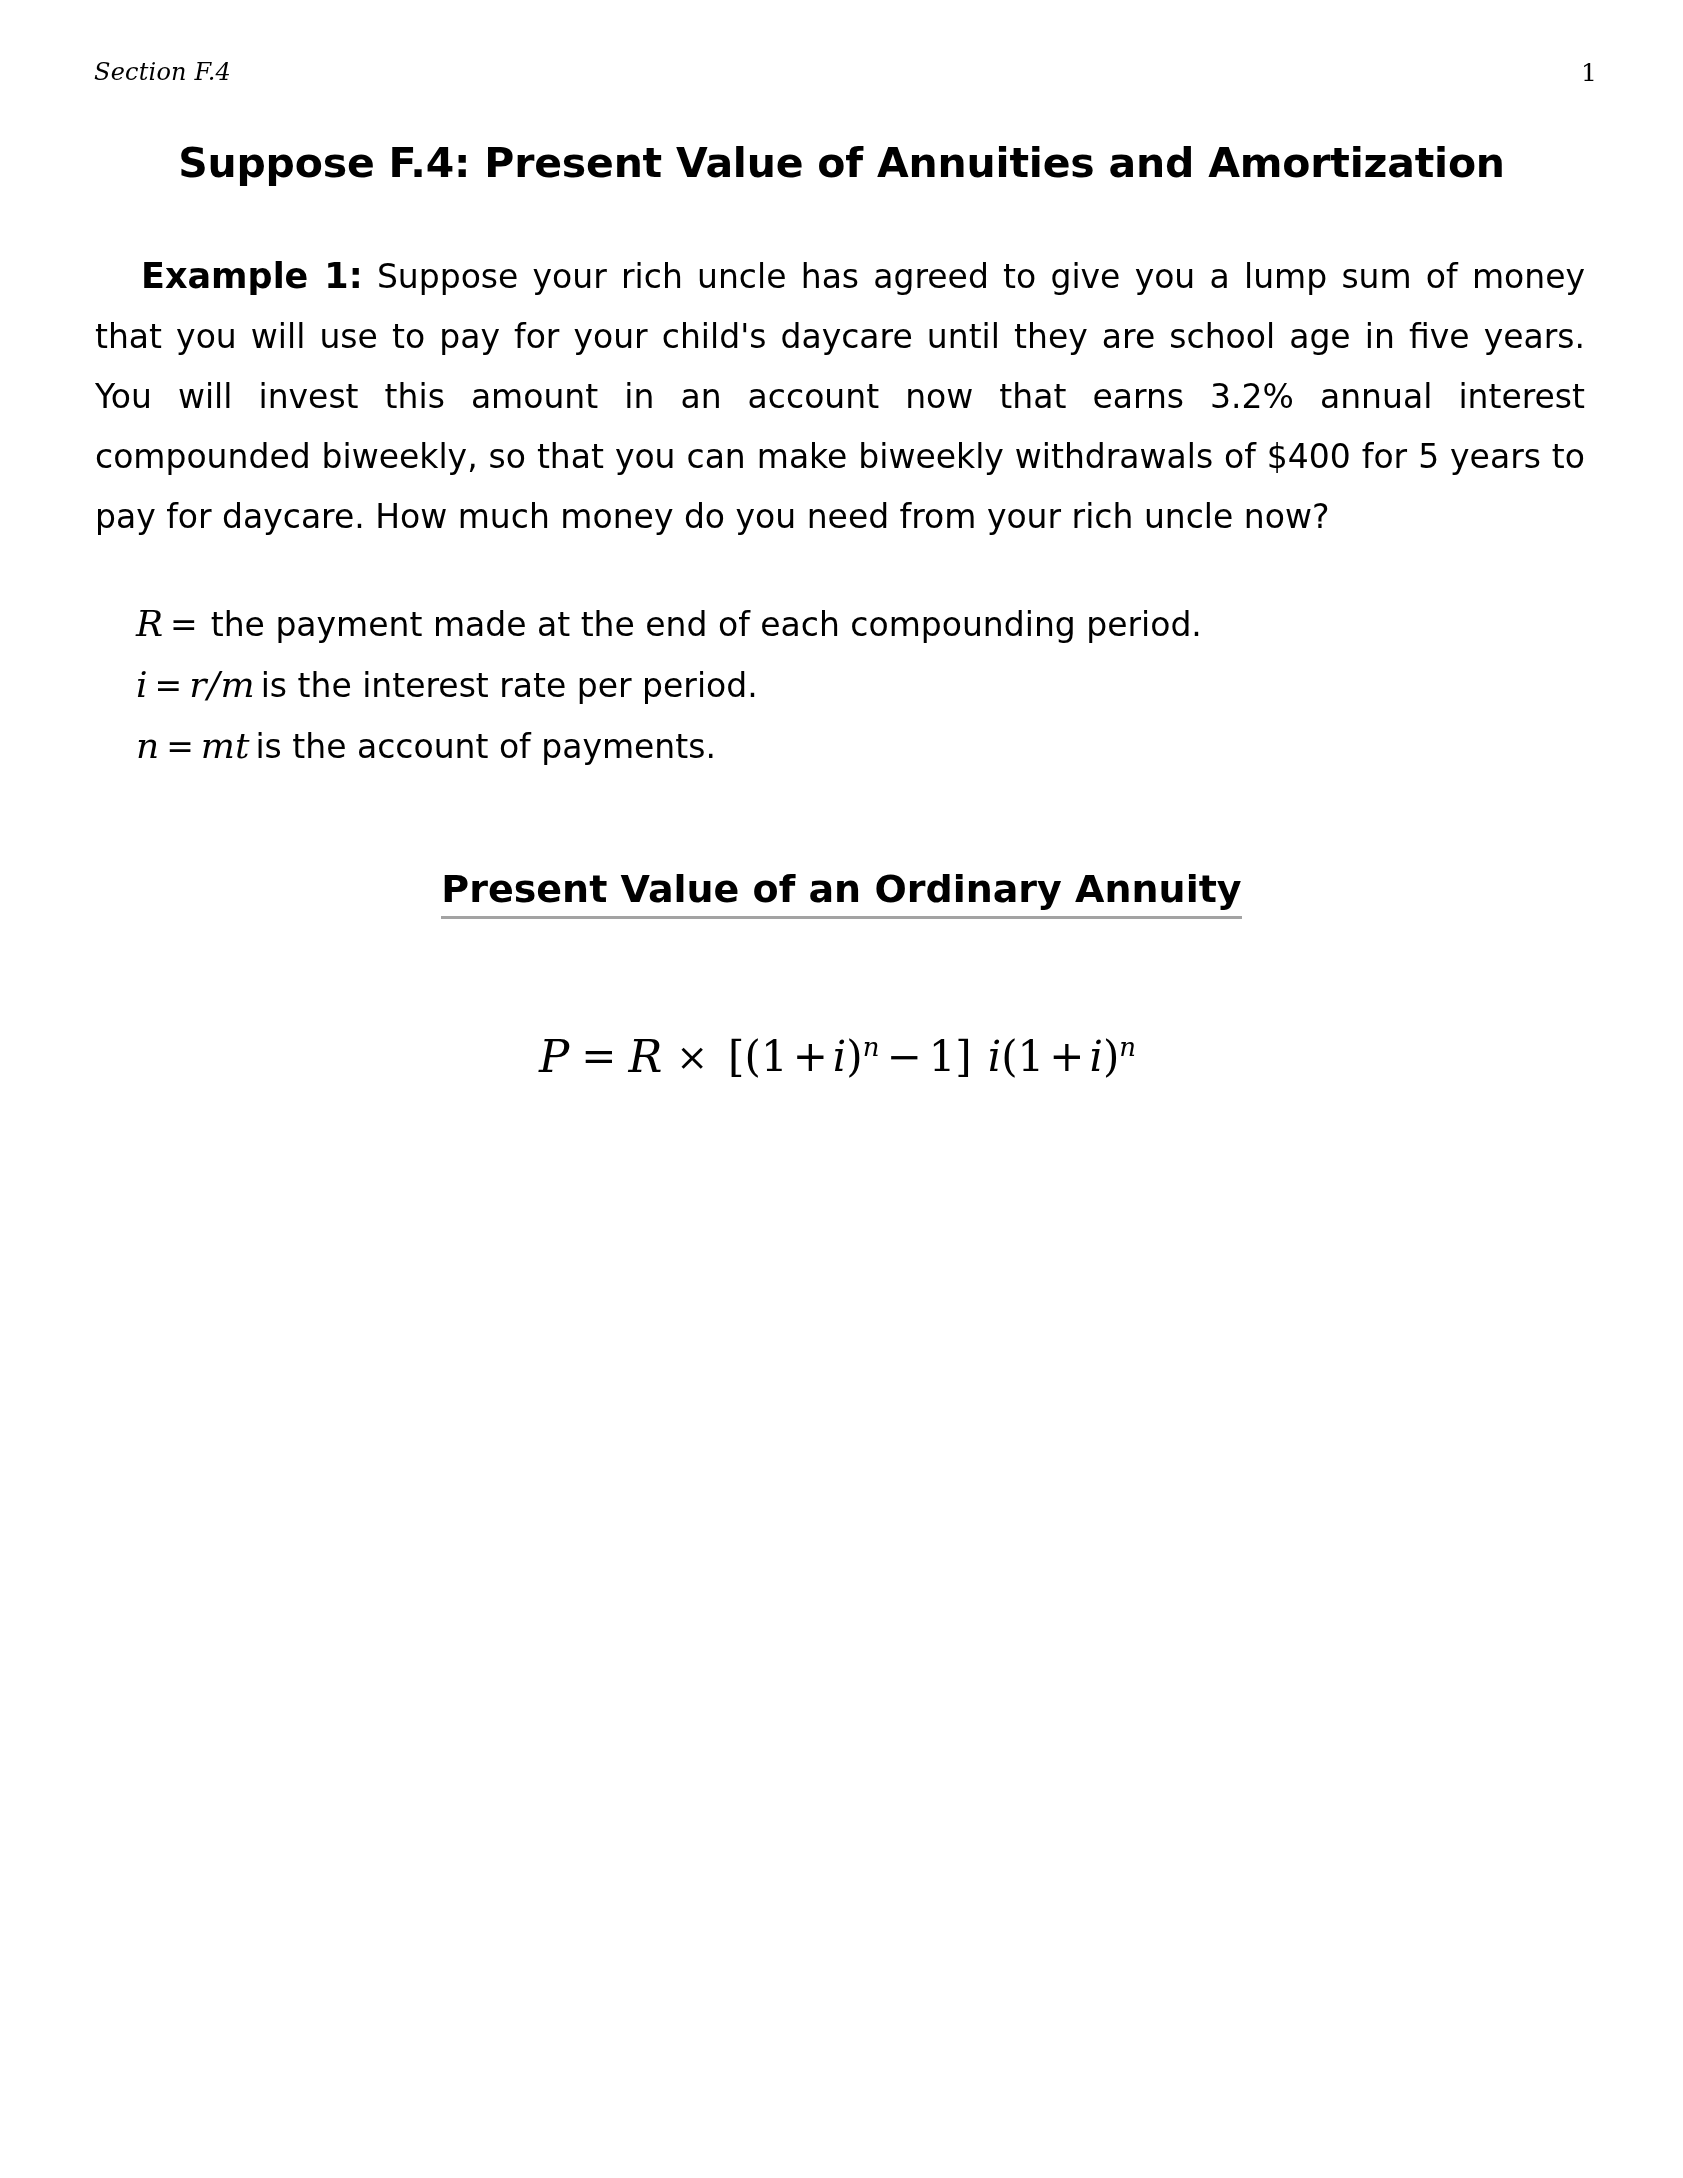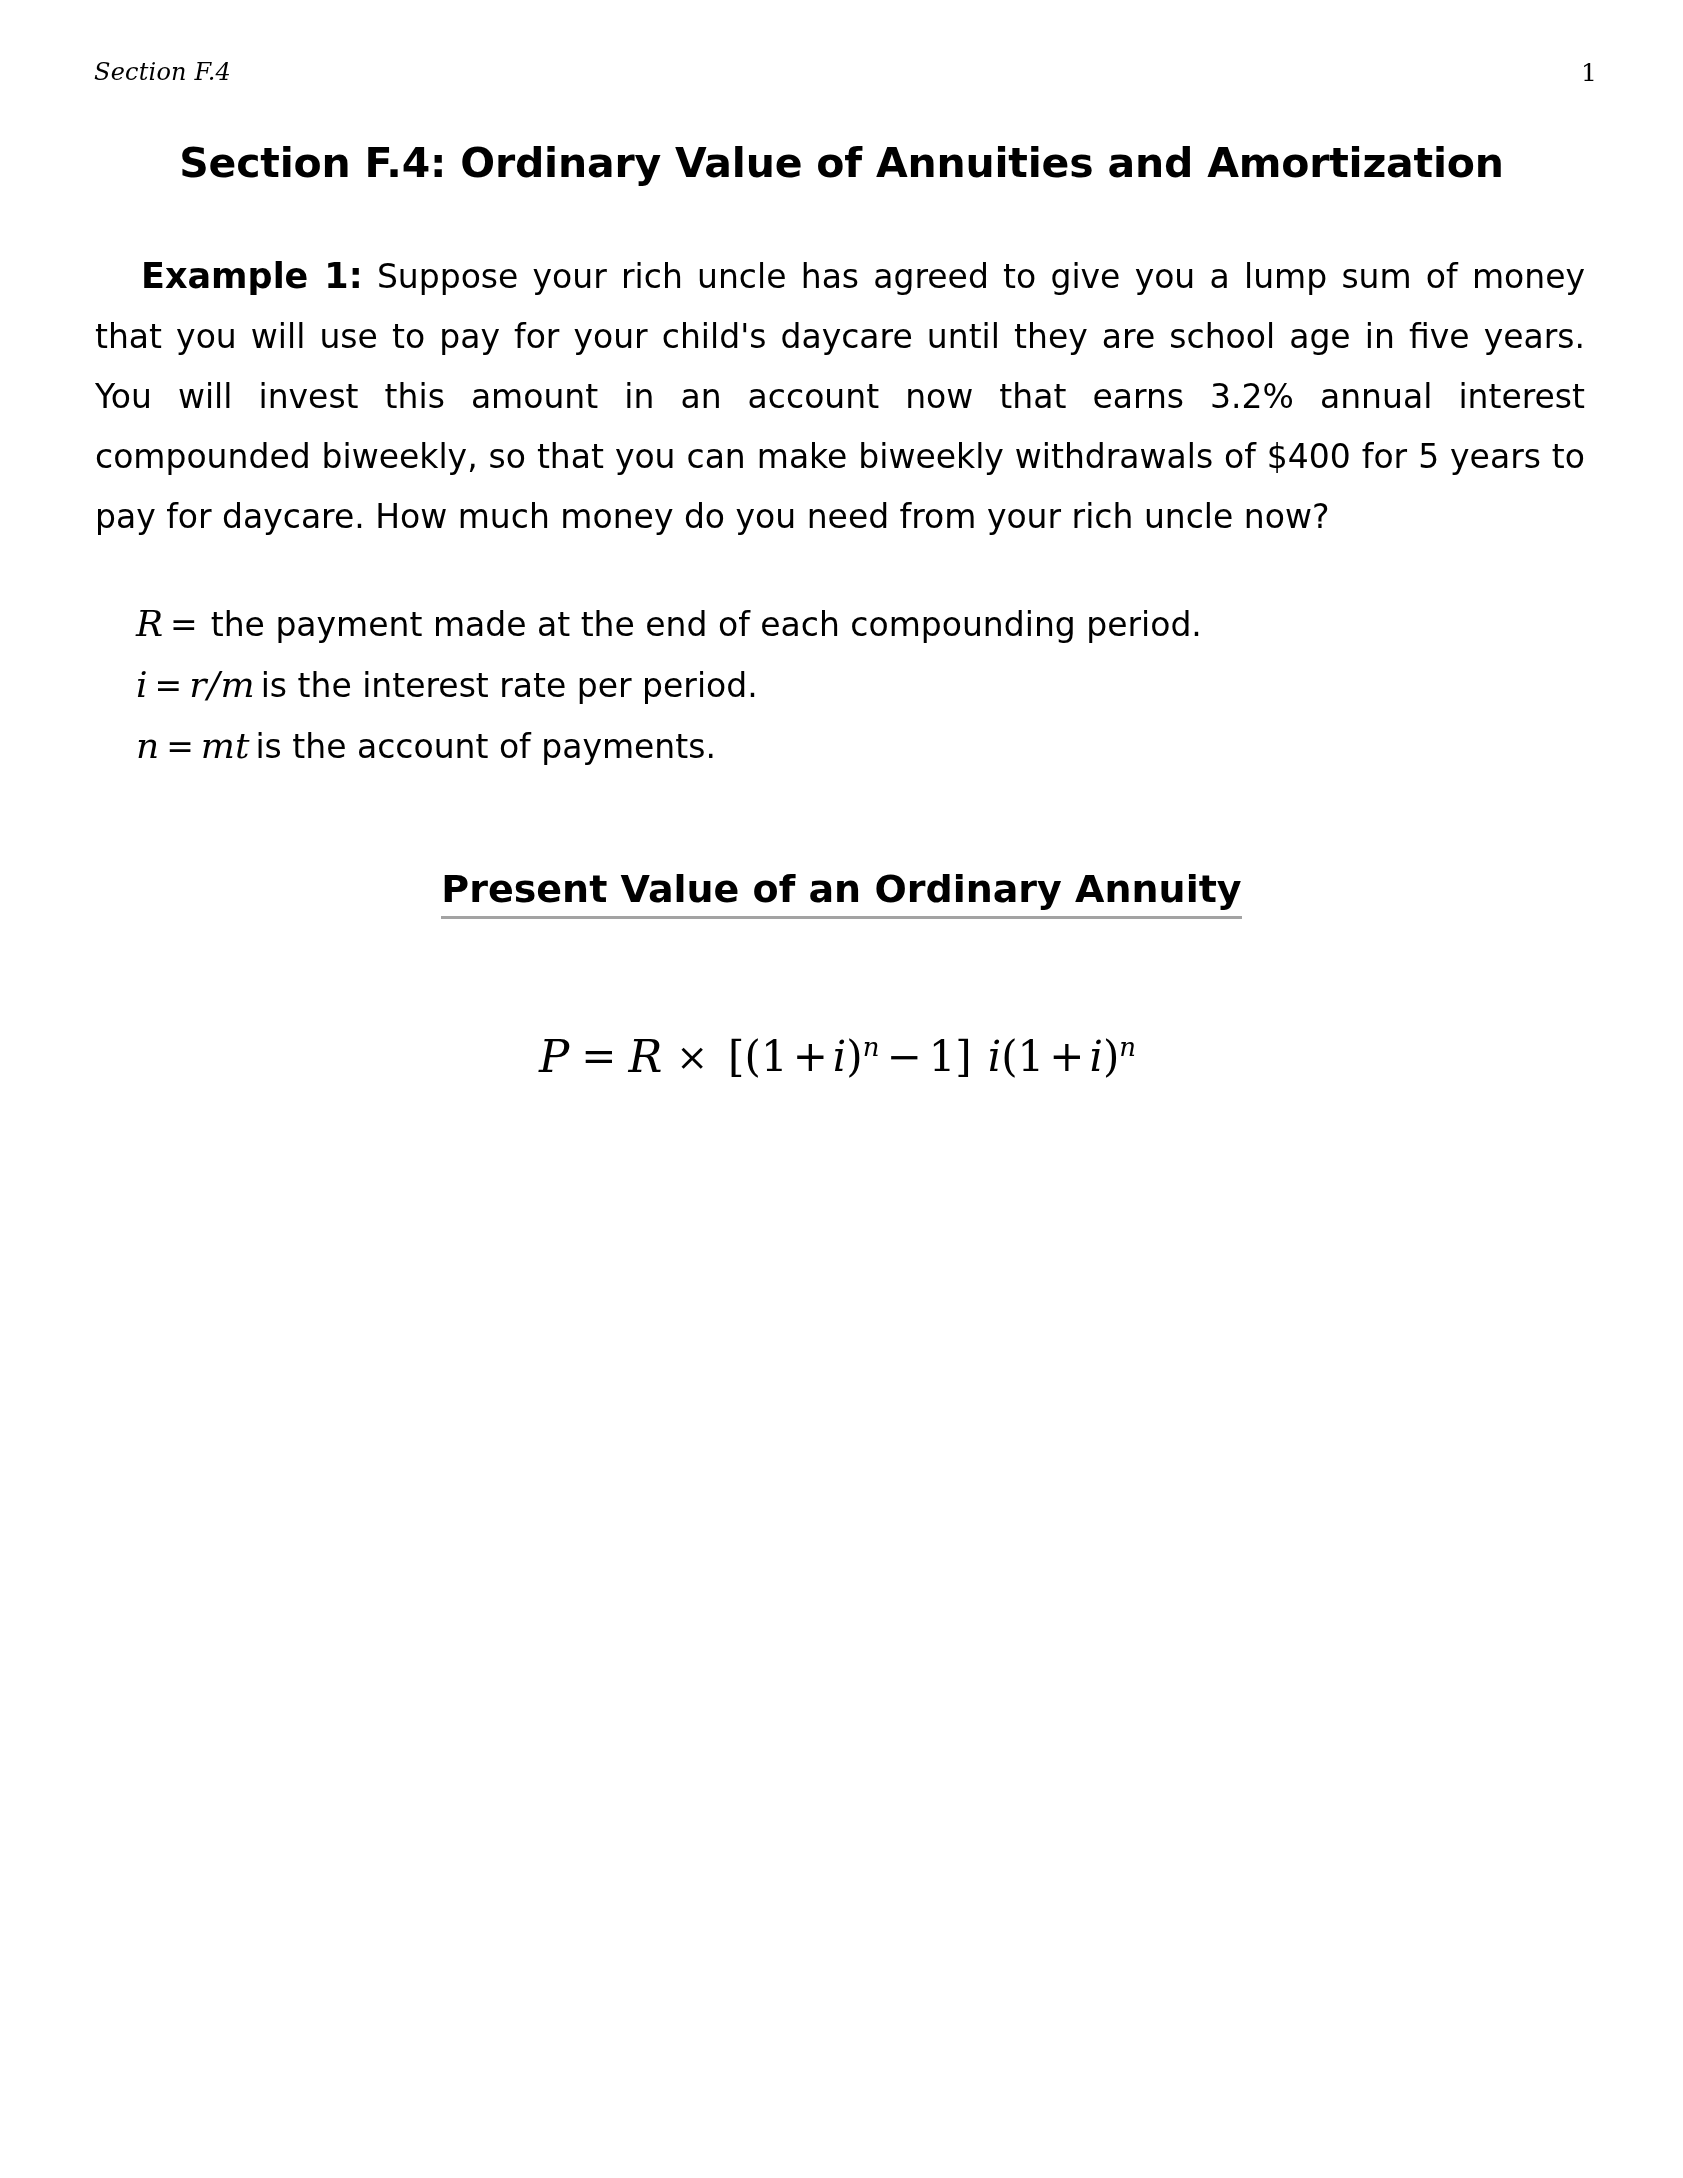--- a/index.html
+++ b/index.html
@@ -193,21 +193,21 @@
 </head>
 <body>
 
 <div class="page">
 
   <div class="runhead">
     <span class="runhead-left">Section F.4</span>
     <span class="runhead-right">1</span>
   </div>
 
-  <div class="doc-title">Section F.4: Ordinary Value of Annuities and Amortization</div>
+  <div class="doc-title">Suppose F.4: Present Value of Annuities and Amortization</div>
 
   <div class="body-block">
     <p><span class="lead-label">Example 1:</span><span> Suppose your rich uncle has agreed to give you a lump sum of money that you will use to pay for your child's daycare until they are school age in five years. You will invest this amount in an account now that earns 3.2% annual interest compounded biweekly, so that you can make biweekly withdrawals of $400 for 5 years to pay for daycare. How much money do you need from your rich uncle now?</span></p>
   </div>
 
   <div class="defs">
 
 
     <span class="def-line">
       <span class="mi">R</span><span class="mo-eq">=</span><span class="def-text">the payment made at the end of each compounding period.</span>

